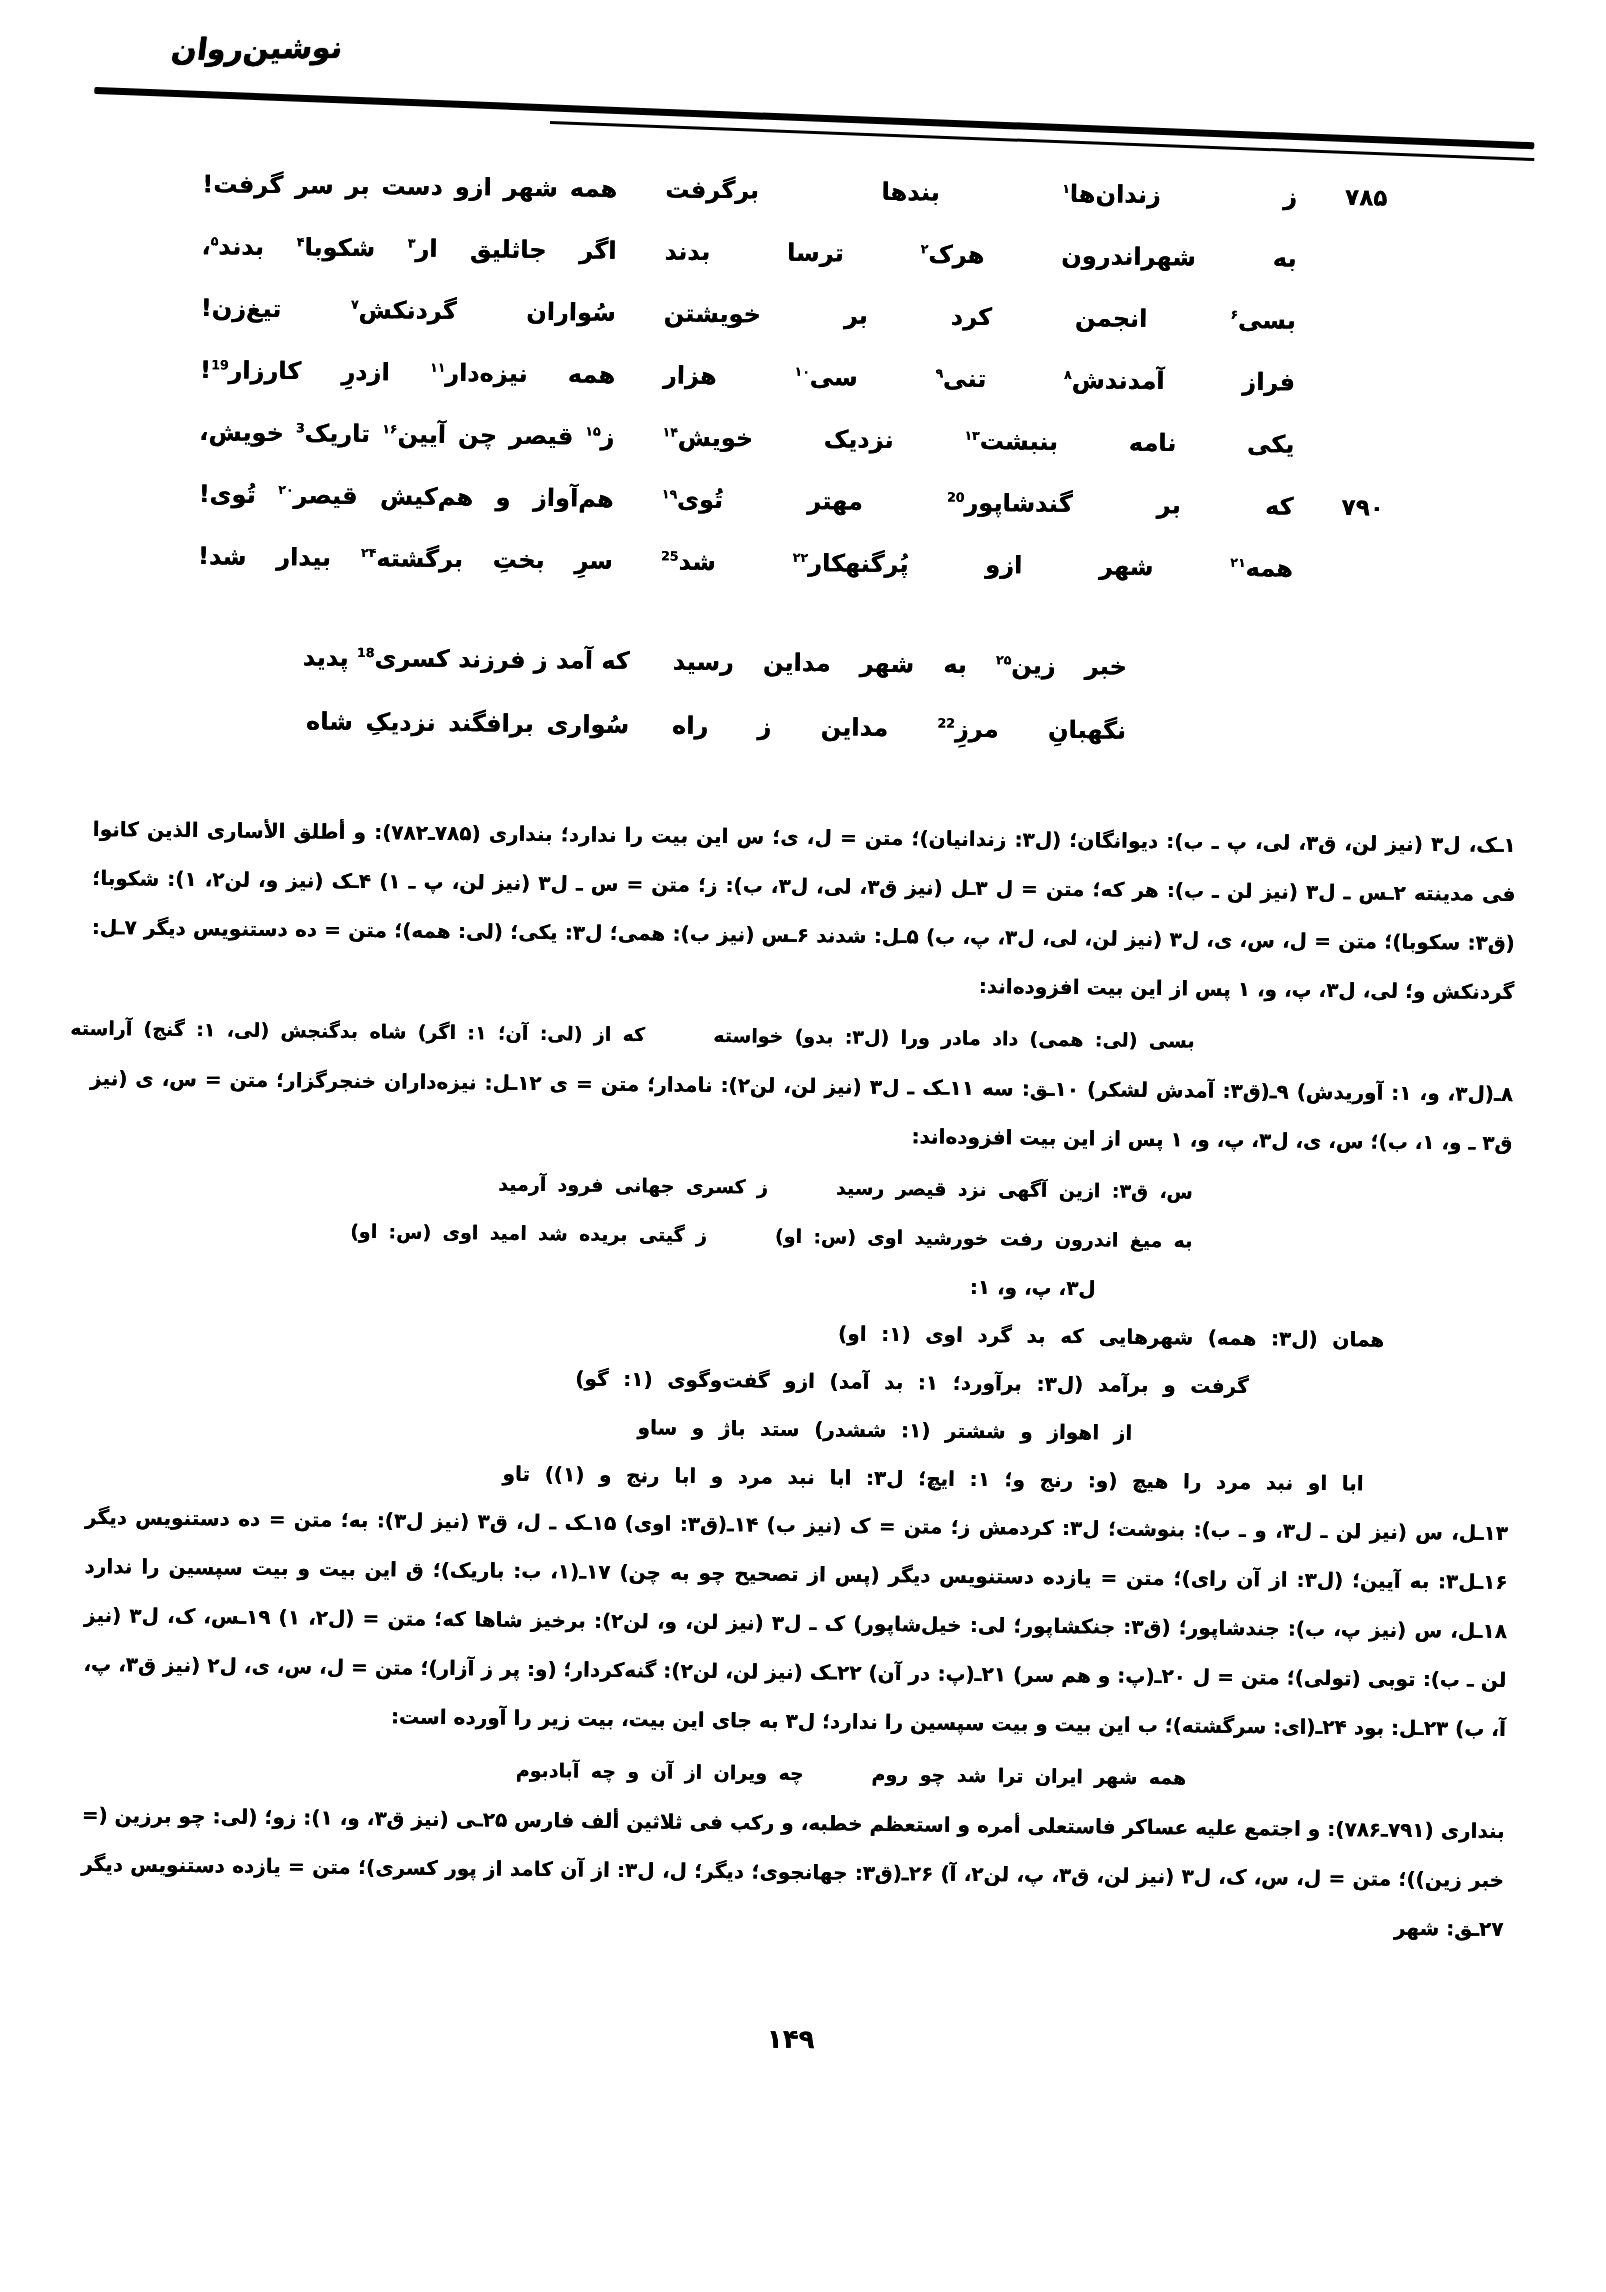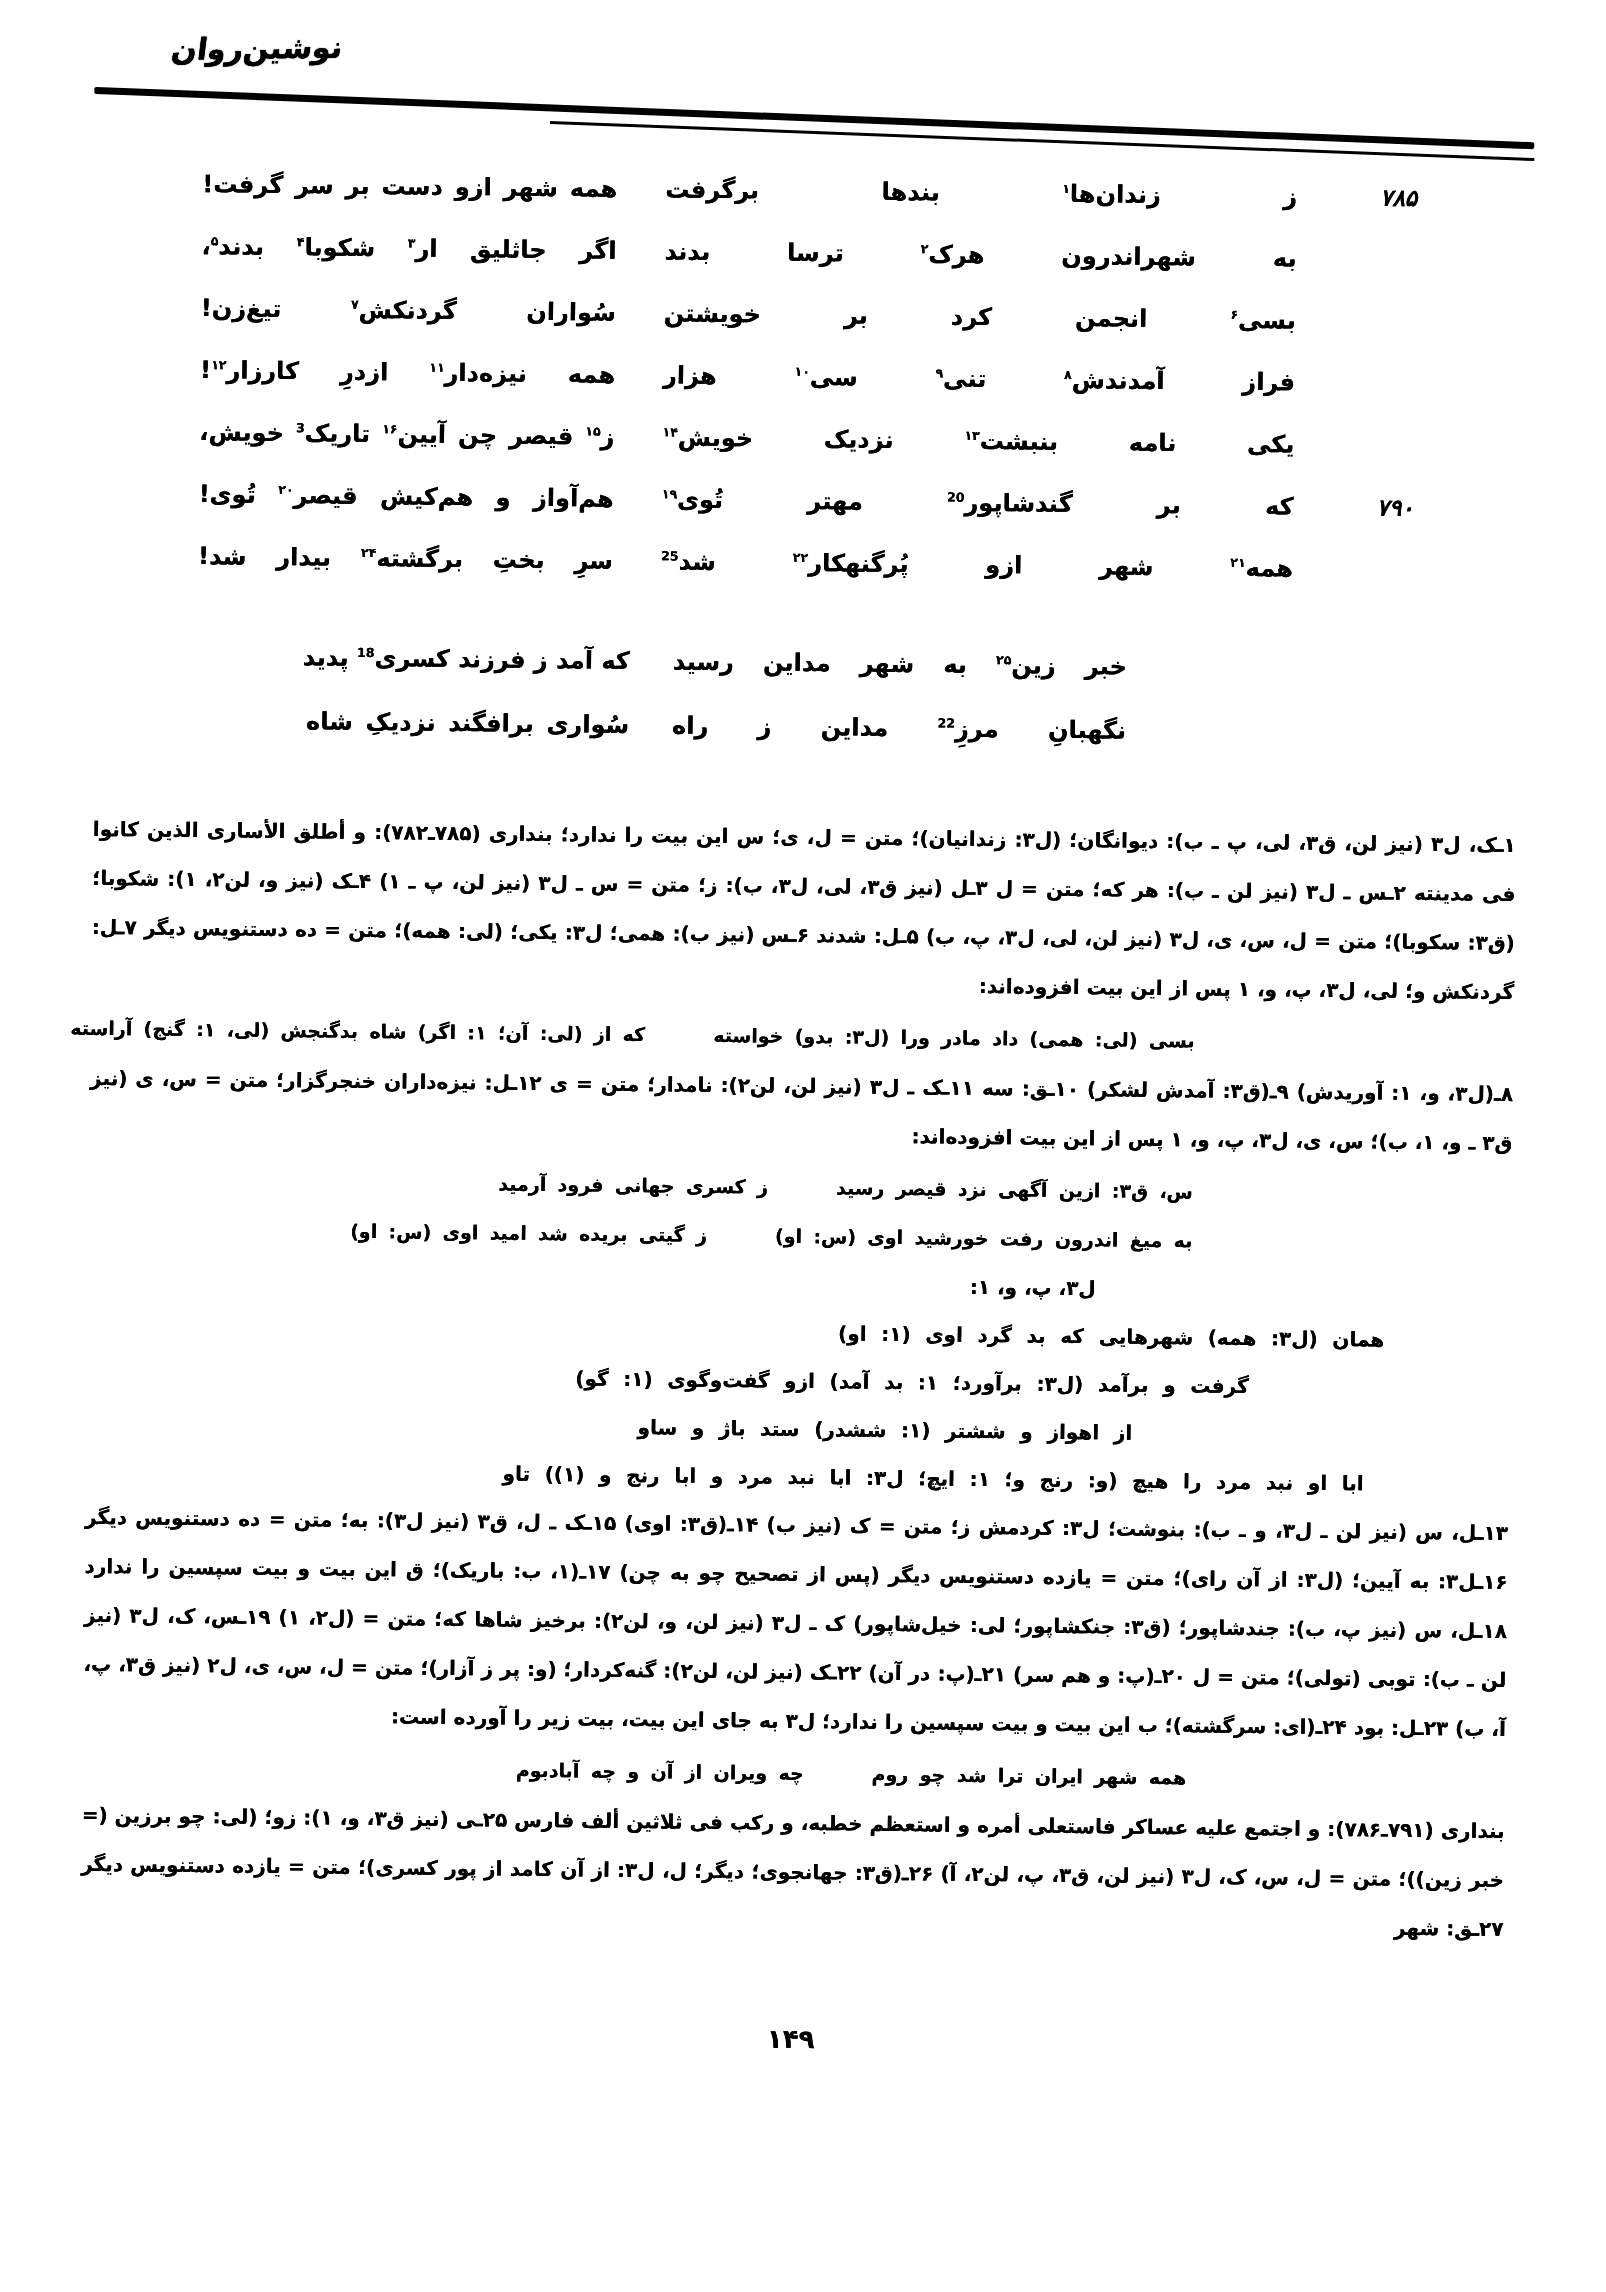--- a/index.html
+++ b/index.html
@@ -22,21 +22,21 @@
   }
   .rule-thin{
     position:absolute;left:541px;top:124px;width:985px;height:2.9px;background:#000;
     transform:rotate(1.5deg);transform-origin:left center;
   }
   
   .verses{position:absolute;right:198px;width:1212px;}
   .verses-main{top:177px;}
   .verses-g2{top:649px;right:483px;width:821px;}
   .couplet{display:flex;align-items:baseline;height:62px;font-size:24px;font-weight:bold;}
-  .vnum{width:72px;flex:0 0 72px;text-align:right;font-size:23px;font-style:italic;}
+  .vnum{width:72px;flex:0 0 72px;text-align:left;font-size:23px;}
   .hem{white-space:nowrap;text-align:justify;text-align-last:justify;}
   .hem-r{flex:0 0 632px;width:632px;margin-right:48px;}
   .hem-l{flex:0 0 415px;width:415px;margin-right:48px;}
   .verses-g2 .couplet{height:64px;}
   .verses-g2 .hem-r{flex:0 0 454px;width:454px;margin-right:0;}
   .verses-g2 .hem-l{flex:0 0 323px;width:323px;margin-right:43px;}
   sup{font-size:12.6px;line-height:0;letter-spacing:0;}
   
   .footnotes{position:absolute;top:813px;right:92px;left:92px;font-weight:bold;}
   .fn-para{font-size:20px;line-height:49px;text-align:justify;margin:0 0 3.9px 0;}
@@ -79,21 +79,21 @@
       <span class="hem hem-l">اگر جاثلیق ار<sup>۳</sup> شکوبا<sup>۴</sup> بدند<sup>۵</sup>،</span>
     </div>
     <div class="couplet">
       <span class="vnum"></span>
       <span class="hem hem-r">بسی<sup>۶</sup> انجمن کرد بر خویشتن</span>
       <span class="hem hem-l">سُواران گردنکش<sup>۷</sup> تیغ‌زن!</span>
     </div>
     <div class="couplet">
       <span class="vnum"></span>
       <span class="hem hem-r">فراز آمدندش<sup>۸</sup> تنی<sup>۹</sup> سی<sup>۱۰</sup> هزار</span>
-      <span class="hem hem-l">همه نیزه‌دار<sup>۱۱</sup> ازدرِ کارزار<sup>۱۲</sup>!</span>
+      <span class="hem hem-l">همه نیزه‌دار<sup>۱۱</sup> ازدرِ کارزار<sup>19</sup>!</span>
     </div>
     <div class="couplet">
       <span class="vnum"></span>
       <span class="hem hem-r">یکی نامه بنبشت<sup>۱۳</sup> نزدیک خویش<sup>۱۴</sup></span>
       <span class="hem hem-l">ز<sup>۱۵</sup> قیصر چن آیین<sup>۱۶</sup> تاریک<sup>3</sup> خویش،</span>
     </div>
     <div class="couplet">
       <span class="vnum">۷۹۰</span>
       <span class="hem hem-r">که بر گندشاپور<sup>20</sup> مهتر تُوی<sup>۱۹</sup></span>
       <span class="hem hem-l">هم‌آواز و هم‌کیش قیصر<sup>۲۰</sup> تُوی!</span>

